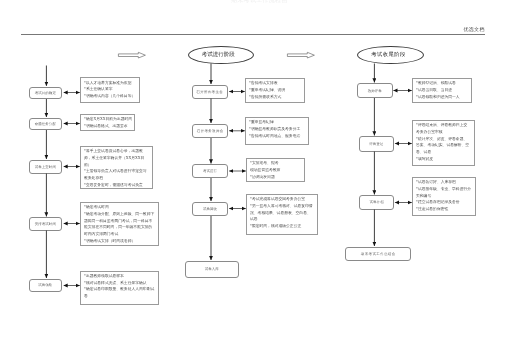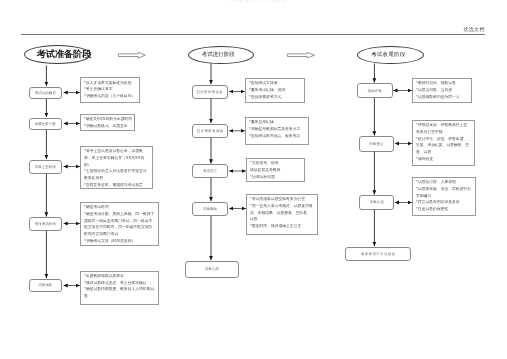--- a/index.html
+++ b/index.html
@@ -22,21 +22,20 @@
 </style>
 </head>
 <body>
 
 <div id="page">
 
   <div class="topnote" style="left:231px;top:-4px;font-size:6px;color:#ededed;">期末考试工作流程图</div>
   <div class="hrule" style="left:21px;top:34px;width:464px;background:#777;"></div>
   <div class="hdr-text" style="left:463.5px;top:25.5px;font-size:5px;">优选文档</div>
 
-  <div class="ellipse" style="left:24px;top:45px;width:67px;height:19px;font-size:9.2px;font-weight:600;letter-spacing:-0.1px;padding-left:13px;overflow:visible;white-space:nowrap;">考试准备阶段</div>
   <div class="ellipse" style="left:187.5px;top:45.5px;width:66.5px;height:18px;font-size:5.5px;padding-right:5px;">考试进行阶段</div>
   <div class="ellipse" style="left:357px;top:45.5px;width:66.5px;height:18px;font-size:5.3px;letter-spacing:0.45px;padding-right:3.5px;">考试收尾阶段</div>
 
   <div class="pbox" style="left:28.5px;top:86.5px;width:33.5px;height:12.5px;font-size:3.45px;letter-spacing:0.12px;padding-left:0.12px;">考试目的确定</div>
   <div class="pbox" style="left:28.5px;top:117.5px;width:33.5px;height:12.5px;font-size:3.45px;letter-spacing:0.12px;padding-left:0.12px;">命题任务分配</div>
   <div class="pbox" style="left:28.5px;top:159.5px;width:33.5px;height:14px;font-size:3.45px;letter-spacing:0.12px;padding-left:0.12px;">试卷上交时间</div>
   <div class="pbox" style="left:28.5px;top:217px;width:33.5px;height:13.5px;font-size:3.45px;letter-spacing:0.12px;padding-left:0.12px;">安排考试时间</div>
   <div class="pbox" style="left:28.5px;top:278.5px;width:33.5px;height:13px;font-size:3.45px;letter-spacing:0.12px;padding-left:0.12px;">试卷领取</div>
 
   <div class="pbox" style="left:191.5px;top:84.5px;width:36px;height:14px;font-size:3.45px;letter-spacing:0.38px;padding-left:0.38px;">召开所有考生会</div>

